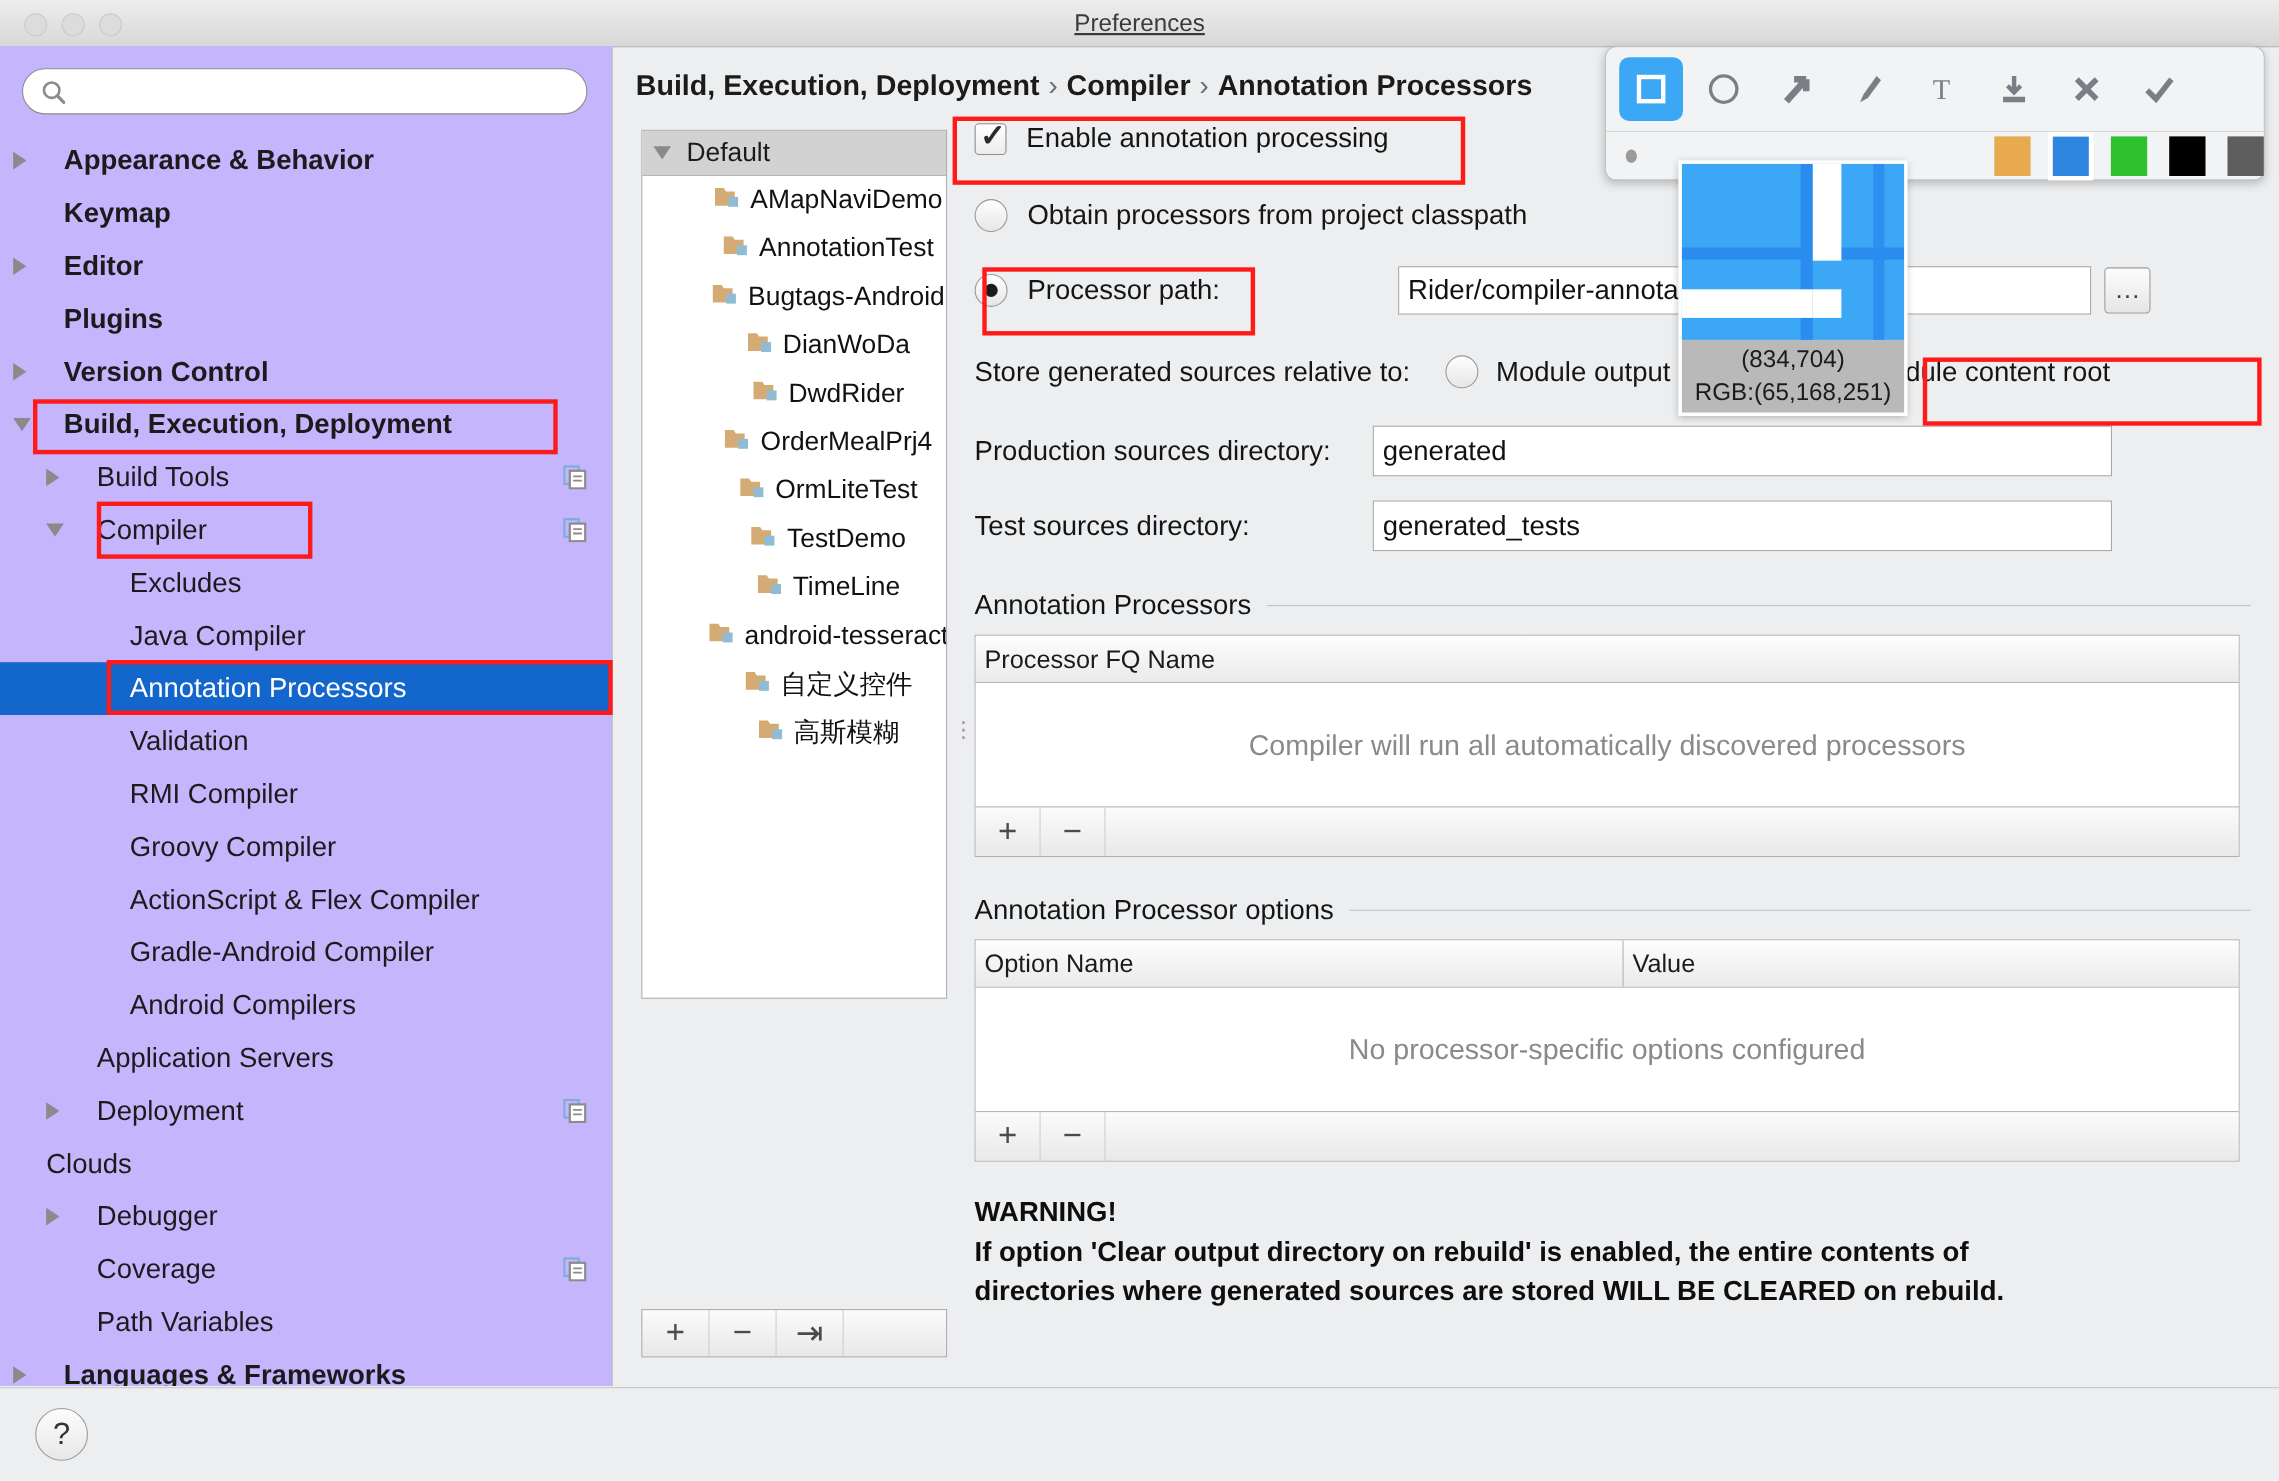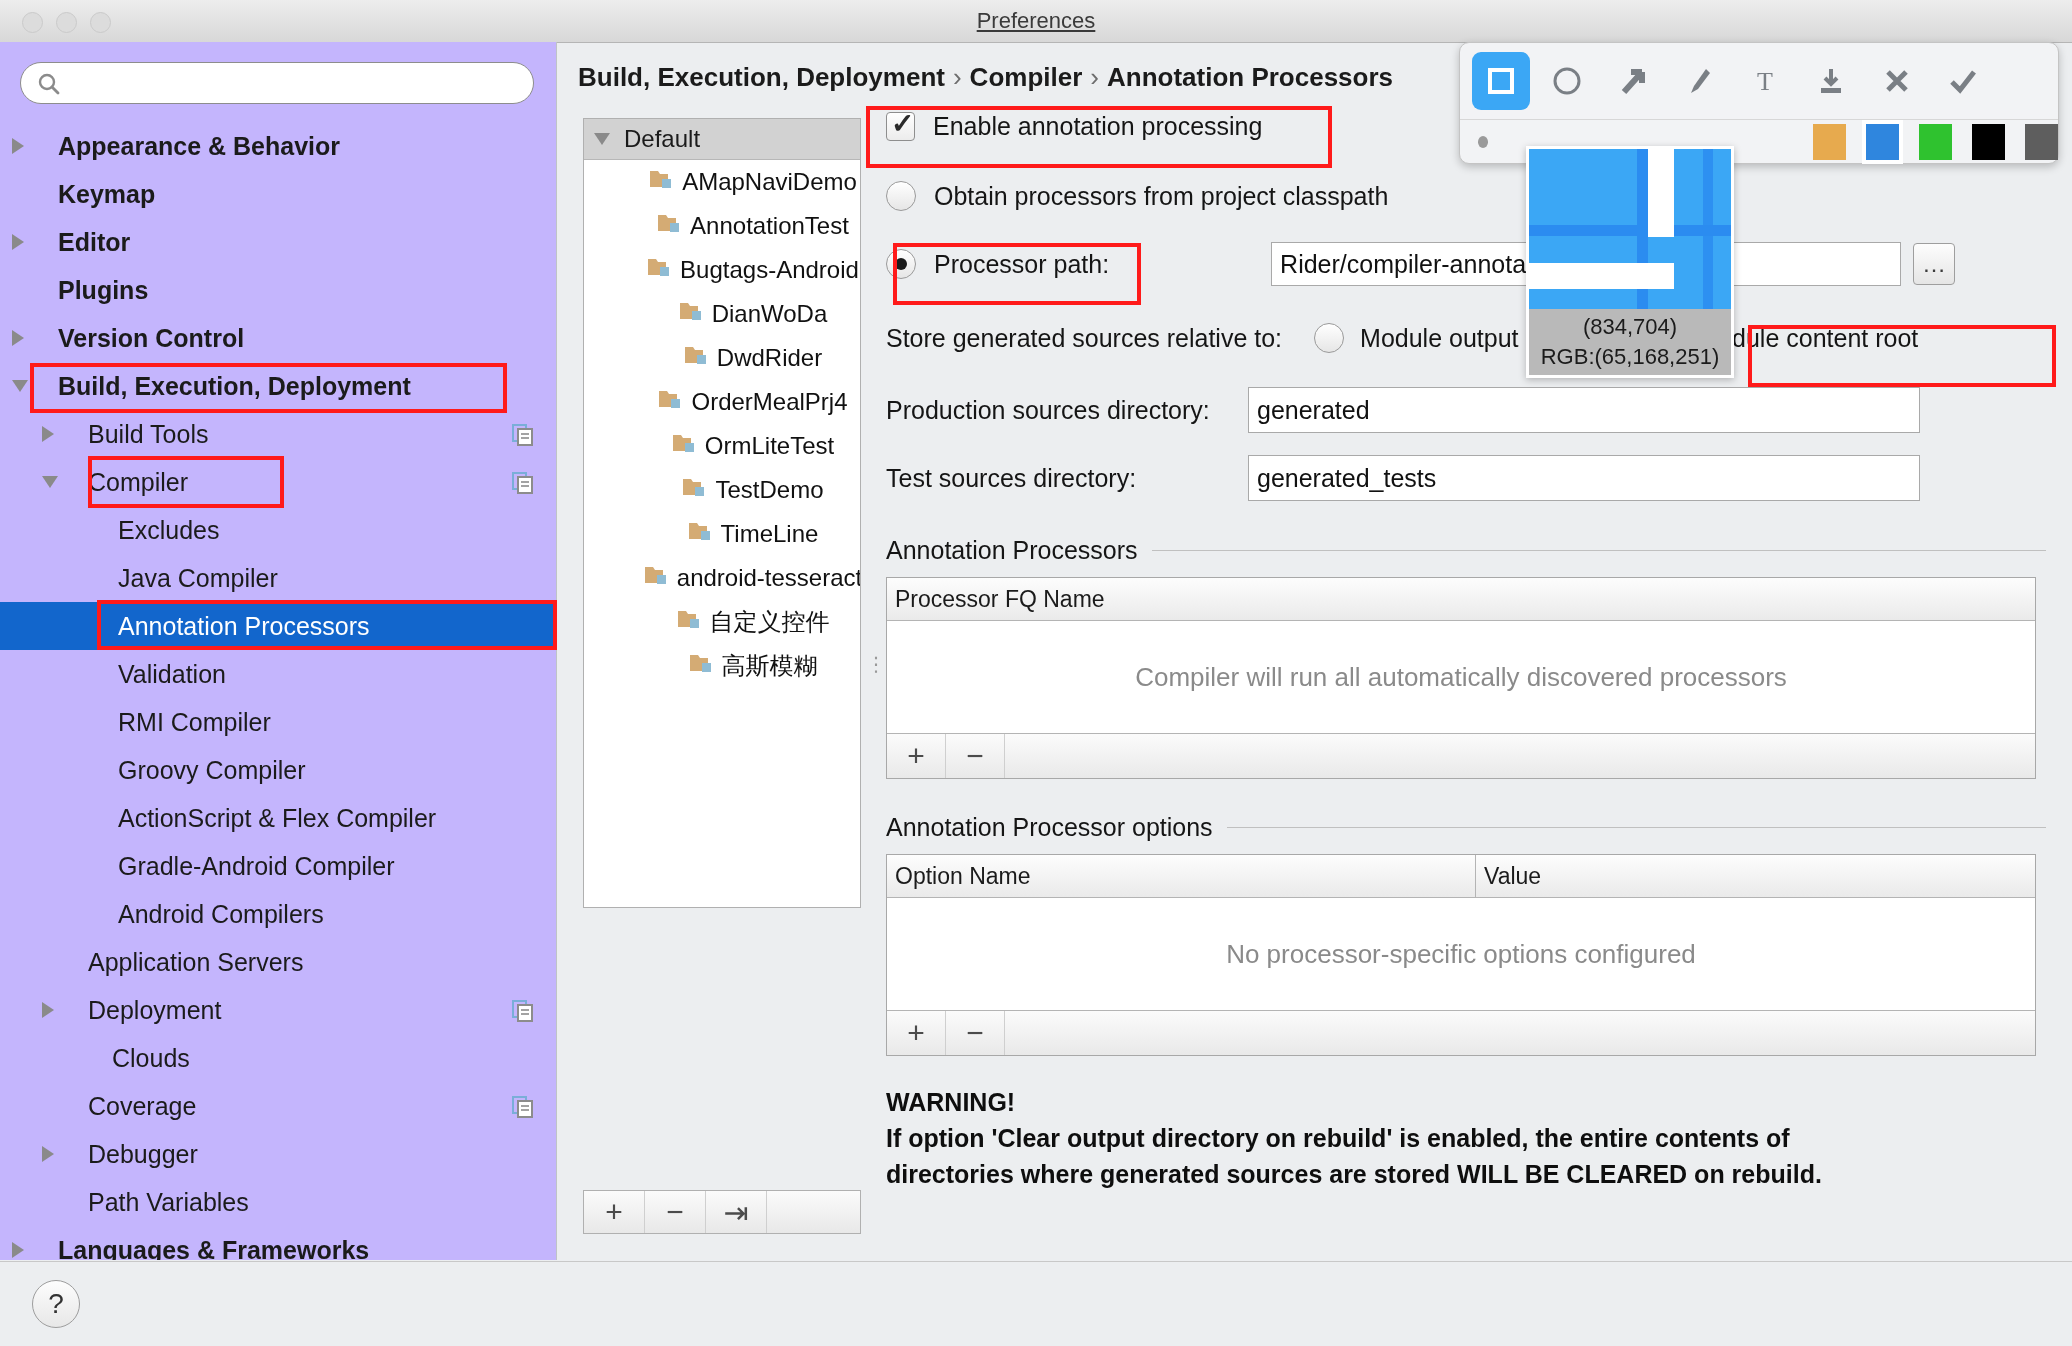--- a/index.html
+++ b/index.html
@@ -337,34 +337,34 @@
           <span class="twisty right" style="left: 42px;"></span>
           <span style="margin-left: 88px;">Deployment</span>
           <span class="copy-icon"><svg width="22" height="22" viewBox="0 0 22 22">
               <rect x="1" y="1" width="13" height="16" fill="none" stroke="#7aaed8" stroke-width="2"></rect>
               <rect x="6" y="5" width="14" height="16" fill="#fff" stroke="#8c8c8c" stroke-width="2"></rect>
               <line x1="9" y1="10" x2="17" y2="10" stroke="#8c8c8c" stroke-width="1.6"></line>
               <line x1="9" y1="14" x2="17" y2="14" stroke="#8c8c8c" stroke-width="1.6"></line>
             </svg></span>
         </div>
         <div class="tree-row">
-          <span style="margin-left: 112px;">Clouds</span>
+          <span style="margin-left: 42px;">Clouds</span>
+        </div>
+        <div class="tree-row">
+          <span class="twisty right" style="left: 42px;"></span>
+          <span style="margin-left: 88px;">Debugger</span>
         </div>
         <div class="tree-row">
           <span style="margin-left: 88px;">Coverage</span>
           <span class="copy-icon"><svg width="22" height="22" viewBox="0 0 22 22">
               <rect x="1" y="1" width="13" height="16" fill="none" stroke="#7aaed8" stroke-width="2"></rect>
               <rect x="6" y="5" width="14" height="16" fill="#fff" stroke="#8c8c8c" stroke-width="2"></rect>
               <line x1="9" y1="10" x2="17" y2="10" stroke="#8c8c8c" stroke-width="1.6"></line>
               <line x1="9" y1="14" x2="17" y2="14" stroke="#8c8c8c" stroke-width="1.6"></line>
             </svg></span>
-        </div>
-        <div class="tree-row">
-          <span class="twisty right" style="left: 42px;"></span>
-          <span style="margin-left: 88px;">Debugger</span>
         </div>
         <div class="tree-row">
           <span style="margin-left: 88px;">Path Variables</span>
         </div>
         <div class="tree-row bold">
           <span class="twisty right" style="left: 12px;"></span>
           <span style="margin-left: 58px;">Languages &amp; Frameworks</span>
         </div>
       </div>
   </div>

